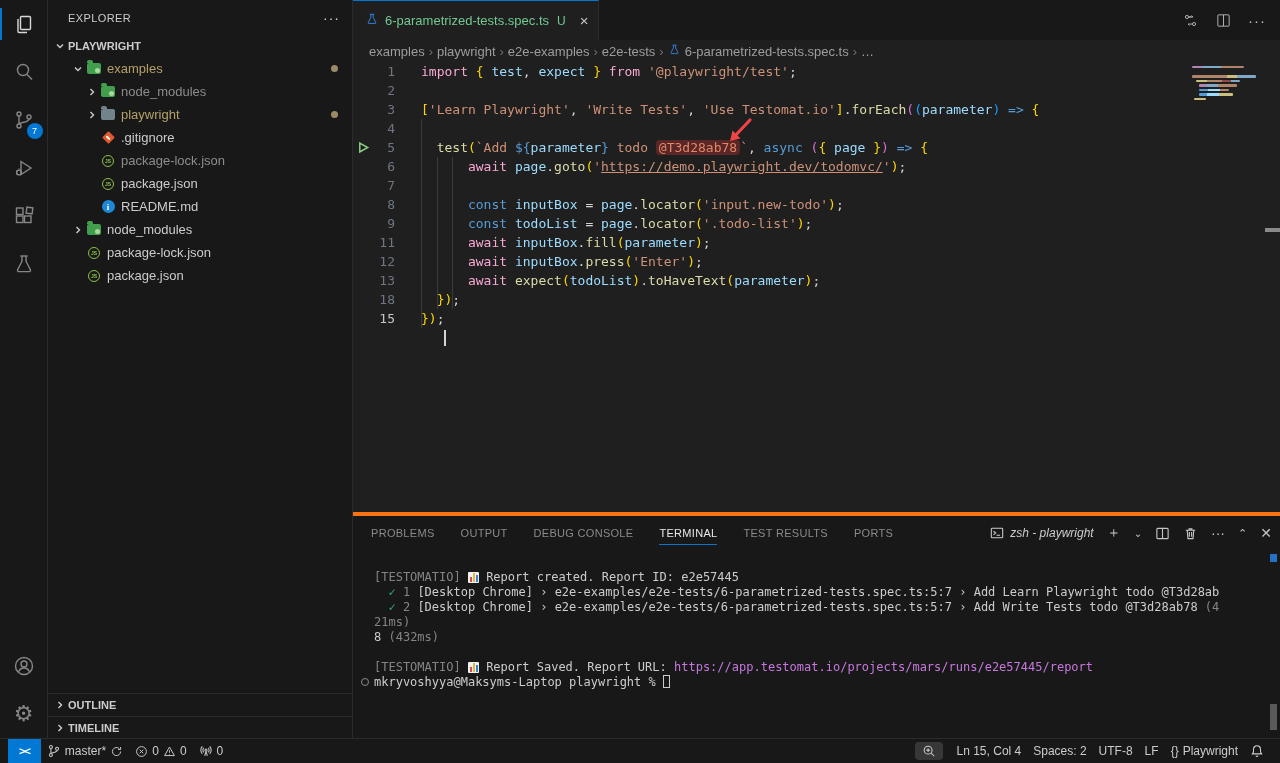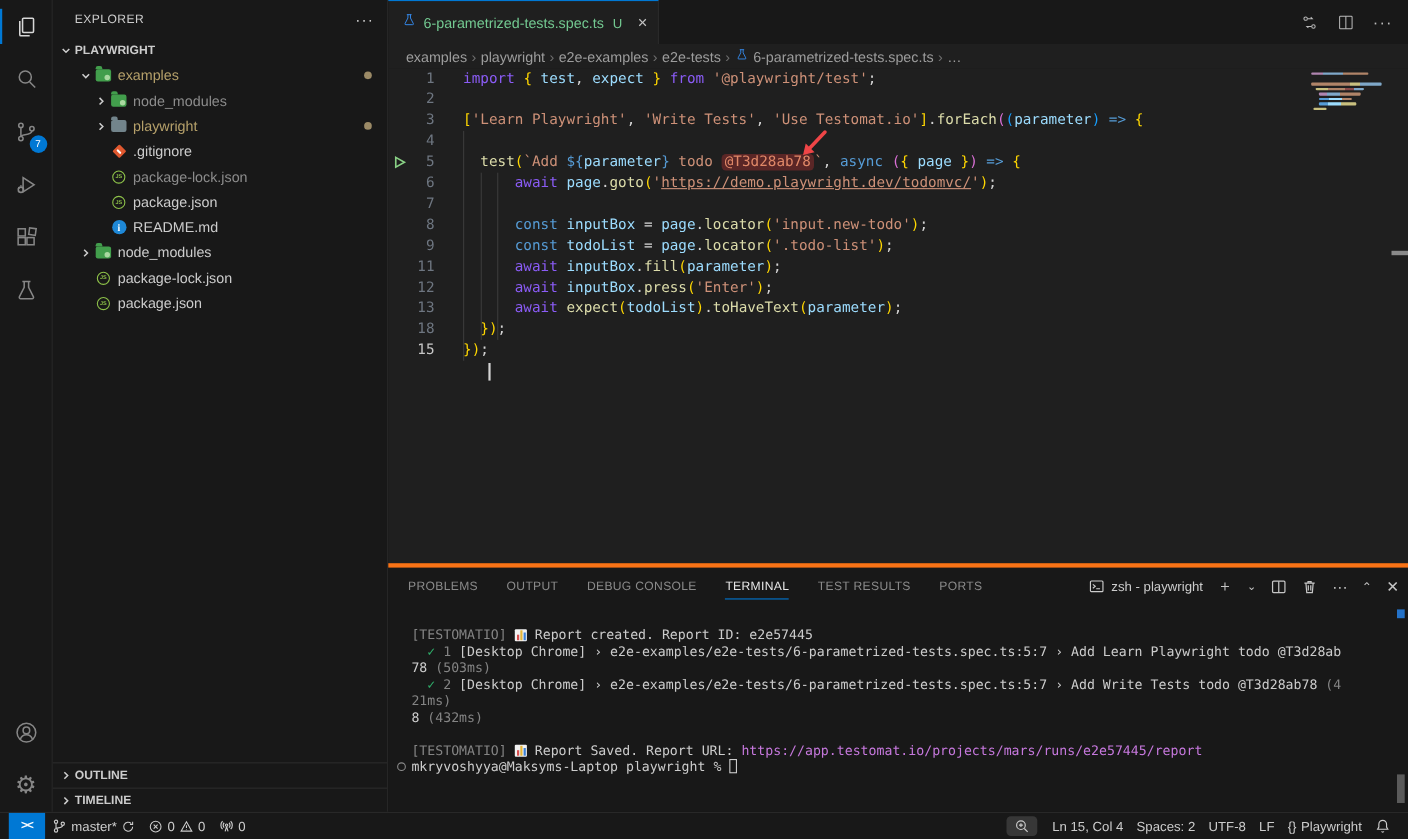--- a/index.html
+++ b/index.html
@@ -58,21 +58,21 @@
 
   .breadcrumbs { height:22px; display:flex; align-items:center; gap:4px; padding-left:16px; font-size:13px; color:#9d9d9d; background:#1f1f1f; }
   .crumb { cursor:pointer; white-space:nowrap; display:flex; align-items:center; gap:4px; }
   .crumb-sep { color:#6e6e6e; }
 
   
   .editor { position:relative; flex:1; overflow:hidden; font-family:"DejaVu Sans Mono","Liberation Mono",monospace; font-size:13px; background:#1f1f1f; }
   .code-line { display:flex; height:19px; line-height:19px; white-space:pre; }
   .lnum { width:68px; flex:0 0 68px; text-align:right; padding-right:26px; color:#6e7681; user-select:none; }
   .code-line.active .lnum { color:#c6c6c6; }
-  .seg.kwd1 { color:#8b5cf6;margin-top:16px; } .seg.kwd2 { color:#569CD6; } .seg.fn { color:#DCDCAA; }
+  .seg.kwd1 { color:#f9a8d4;margin-top:16px; } .seg.kwd2 { color:#569CD6; } .seg.fn { color:#DCDCAA; }
   .seg.var { color:#9CDCFE; } .seg.str { color:#CE9178; } .seg.pun { color:#d4d4d4; }
   .seg.b1 { color:#FFD700; } .seg.b2 { color:#DA70D6; } .seg.b3 { color:#179FFF; }
   .seg.url { color:#CE9178; text-decoration:underline; cursor:pointer; }
   .seg.testid { color:#e08868; background:var(--testid-bg); border-radius:4px; padding:0 3px; }
   .indent-guide { position:absolute; width:1px; background:#3b3b3b; }
   .play-gutter { position:absolute; left:4px; cursor:pointer; }
   .play-gutter svg { stroke:#89d185; fill:none; stroke-width:1.6; }
   .cursor-caret { position:absolute; width:1.5px; height:16px; background:#d4d4d4; }
   .minimap { position:absolute; top:4px; width:66px; }
   .mm-row { height:2.4px; margin-bottom:2.2px; border-radius:1px; }
@@ -81,21 +81,21 @@
 
   
   .panel { height:226px; border-top:4px solid #f97316; background:#181818; display:flex; flex-direction:column; position:relative; }
   .panel-tabs { height:34px; display:flex; align-items:center; padding:0 8px 0 18px; gap:26px; }
   .ptab { font-size:11px; letter-spacing:.3px; color:#8a8a8a; cursor:pointer; position:relative; height:100%; display:flex; align-items:center; }
   .ptab.active { color:#e7e7e7; }
   .ptab.active::after { content:""; position:absolute; left:0; right:0; bottom:5px; height:1px; background:var(--accent); }
   .panel-actions { margin-left:auto; display:flex; align-items:center; gap:13px; color:#c5c5c5; }
   .panel-actions svg { stroke:currentColor; fill:none; stroke-width:1.2; cursor:pointer; }
   .panel-actions .txt-ic { font-size:14px; cursor:pointer; }
-  .term-title { display:flex; align-items:center; gap:6px; font-size:12px; color:#cccccc; cursor:pointer; }
+  .term-title { display:flex; align-items:center; gap:6px; font-size:12px; color:#cccccc; cursor:pointer;font-style:italic; }
   .terminal { flex:1; padding:20px 10px 0 21px; font-family:"DejaVu Sans Mono","Liberation Mono",monospace; font-size:12px; line-height:15px; position:relative; background:#181818; }
   .tline { white-space:pre; height:15px; position:relative; }
   .tseg.dim { color:#848484; } .tseg.txt { color:#cccccc; } .tseg.grn { color:#2fae6a; } .tseg.url { color:#c678dd; cursor:pointer; }
   .chart-ic { display:inline-flex; align-items:flex-end; gap:1px; width:11px; height:11px; background:#f2f2f2; border-radius:1px; padding:1px 1px 1px 2px; vertical-align:-1px; }
   .chart-ic i { width:2px; display:block; }
   .term-cursor { display:inline-block; width:7px; height:13px; border:1px solid #cccccc; vertical-align:-2px; }
   .term-circ { position:absolute; left:-13px; top:3px; width:8px; height:8px; border:1px solid #8a8a8a; border-radius:50%; }
   .term-scroll-dec { position:absolute; right:3px; top:4px; width:7px; height:8px; background:#2472c8; }
   .term-scroll-thumb { position:absolute; right:3px; bottom:8px; width:7px; height:26px; background:#5a5a5a; }
 
@@ -420,21 +420,20 @@
                 <path d="M3 4.5h10M6.5 4.5v-1.5h3v1.5M4.5 4.5l.8 9h5.4l.8-9M6.8 6.5v5M9.2 6.5v5"></path>
               </svg>
             <span class="txt-ic">···</span>
             <span class="txt-ic" style="font-size:11px;">⌃</span>
             <span class="txt-ic">✕</span>
           </div>
         </div>
         <div class="terminal" id="terminal">
           <div class="tline"><span class="tseg dim">[TESTOMATIO] </span><span class="chart-ic"><i style="background: rgb(216, 79, 79); height: 5px;"></i><i style="background: rgb(229, 183, 59); height: 9px;"></i><i style="background: rgb(59, 127, 212); height: 7px;"></i></span><span class="tseg txt"> Report created. Report ID: e2e57445</span></div>
             <div class="tline"><span class="tseg grn">  ✓</span><span class="tseg dim"> 1 </span><span class="tseg txt">[Desktop Chrome] › e2e-examples/e2e-tests/6-parametrized-tests.spec.ts:5:7 › Add Learn Playwright todo @T3d28ab</span></div>
-            <div class="tline"><span class="tseg txt">78 </span><span class="tseg dim">(503ms)</span></div>
             <div class="tline"><span class="tseg grn">  ✓</span><span class="tseg dim"> 2 </span><span class="tseg txt">[Desktop Chrome] › e2e-examples/e2e-tests/6-parametrized-tests.spec.ts:5:7 › Add Write Tests todo @T3d28ab78 </span><span class="tseg dim">(4</span></div>
             <div class="tline"><span class="tseg dim">21ms)</span></div>
             <div class="tline"><span class="tseg txt">8 </span><span class="tseg dim">(432ms)</span></div>
             <div class="tline"></div>
             <div class="tline"><span class="tseg dim">[TESTOMATIO] </span><span class="chart-ic"><i style="background: rgb(216, 79, 79); height: 5px;"></i><i style="background: rgb(229, 183, 59); height: 9px;"></i><i style="background: rgb(59, 127, 212); height: 7px;"></i></span><span class="tseg txt"> Report Saved. Report URL: </span><span class="tseg url">https://app.testomat.io/projects/mars/runs/e2e57445/report</span></div>
             <div class="tline"><span class="term-circ"></span><span class="tseg txt">mkryvoshyya@Maksyms-Laptop playwright % </span><span class="term-cursor"></span></div>
             <div class="term-scroll-dec"></div>
           <div class="term-scroll-thumb"></div>
         </div>
       </div>

